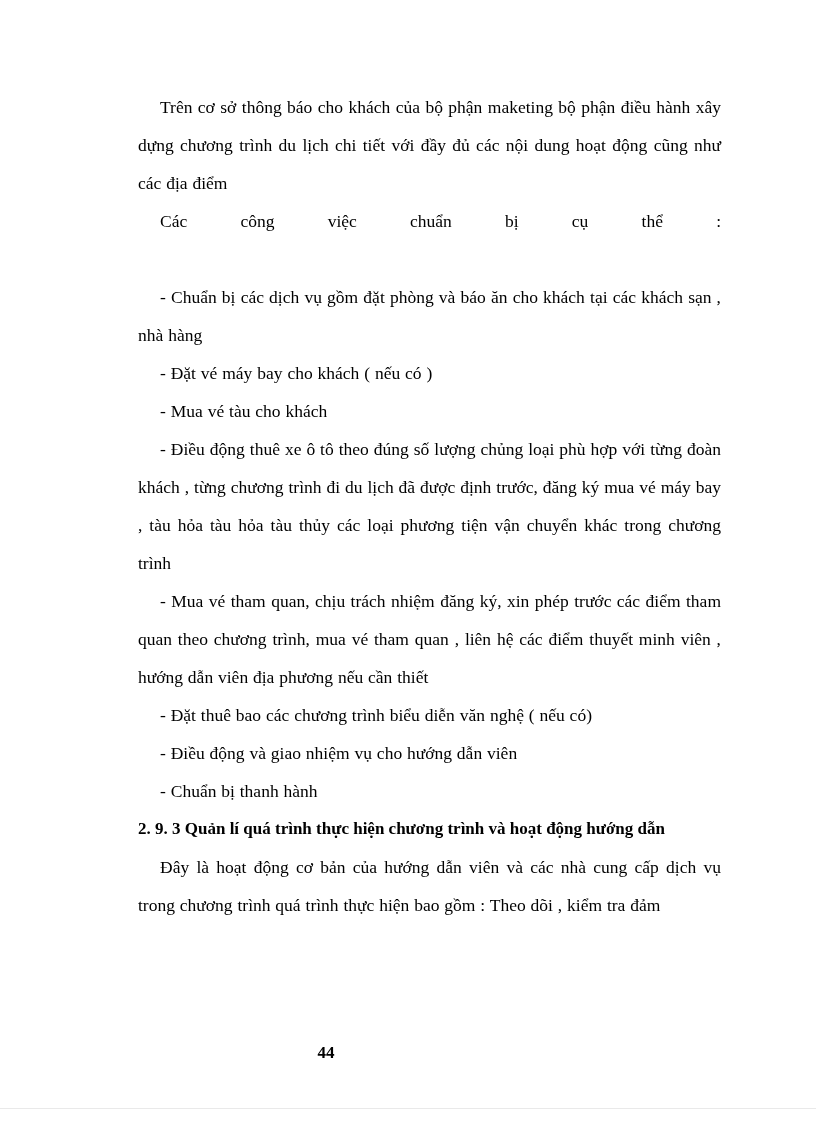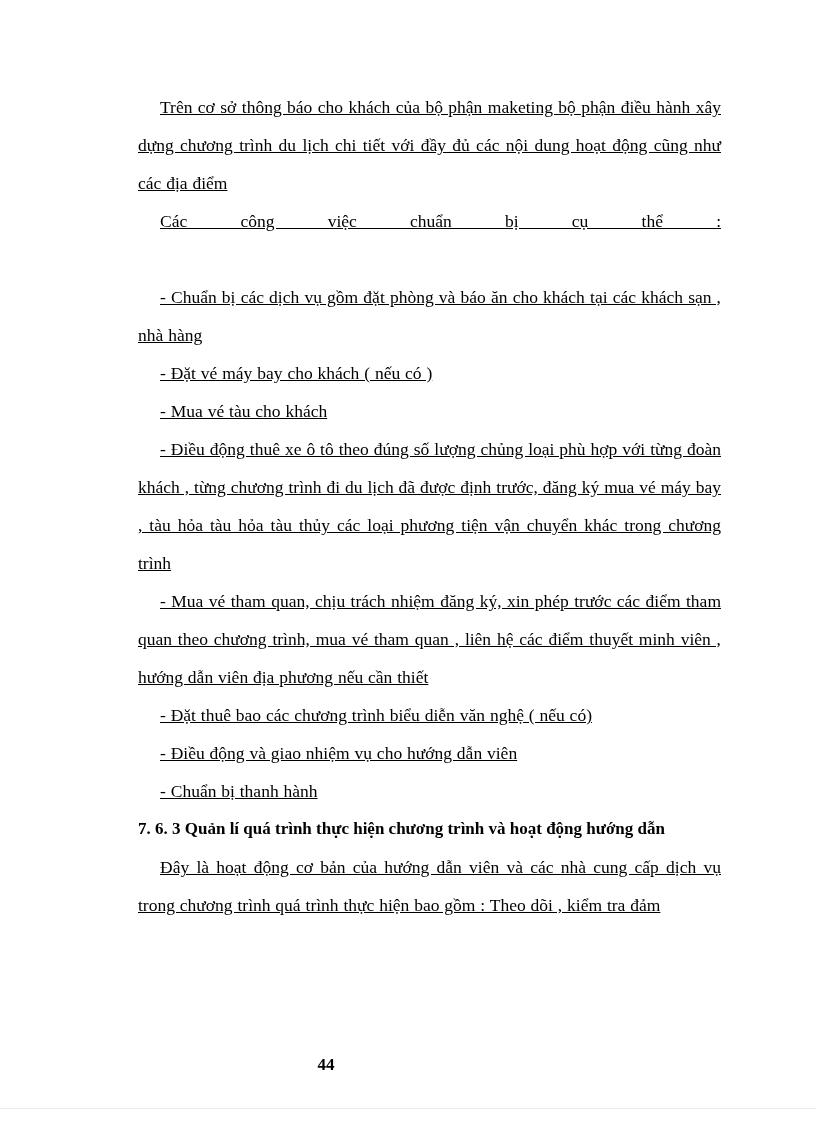--- a/index.html
+++ b/index.html
@@ -32,21 +32,20 @@
   p.para {
     margin: 0 0 0 0;
     font-size: 17.5px;
     line-height: 38px;
     text-align: justify;
     text-justify: inter-word;
     word-spacing: 0.5px;
   }
   p.para.indent {
     text-indent: 22px;
-    text-decoration: underline;
   }
   p.para.small-indent {
     text-indent: 12px;
   }
   p.para.spread {
     text-align: justify;
   }
   p.para.spread::after {
     content: "";
     display: inline-block;
@@ -62,21 +61,20 @@
   }
   .page-number {
     position: absolute;
     left: 0;
     top: 1043px;
     width: 652px;
     text-align: center;
     font-size: 17px;
     font-weight: bold;
     font-family: "Liberation Serif", "DejaVu Serif", serif;
-    margin-top: 12px;
   }
   .footer-rule {
     position: absolute;
     left: 0;
     top: 1108px;
     width: 816px;
     height: 1px;
     background: #e9e9e9;
   }
 </style>
@@ -102,21 +100,21 @@
     <p class="para indent">- Điều động thuê xe ô tô theo đúng số lượng chủng loại phù hợp với từng đoàn khách , từng chương trình đi du lịch đã được định trước, đăng ký mua vé máy bay , tàu hỏa tàu hỏa tàu thủy các loại phương tiện vận chuyển khác trong chương trình</p>
 
     <p class="para indent">- Mua vé tham quan, chịu trách nhiệm đăng ký, xin phép trước các điểm tham quan theo chương trình, mua vé tham quan , liên hệ các điểm thuyết minh viên , hướng dẫn viên địa phương nếu cần thiết</p>
 
     <p class="para indent">- Đặt thuê bao các chương trình biểu diễn văn nghệ ( nếu có)</p>
 
     <p class="para indent">- Điều động và giao nhiệm vụ cho hướng dẫn viên</p>
 
     <p class="para indent">- Chuẩn bị thanh hành</p>
 
-    <p class="heading">7. 6. 3 Quản lí quá trình thực hiện chương trình và hoạt động hướng dẫn</p>
+    <p class="heading">2. 9. 3 Quản lí quá trình thực hiện chương trình và hoạt động hướng dẫn</p>
 
     <p class="para indent">Đây là hoạt động cơ bản của hướng dẫn viên và các nhà cung cấp dịch vụ trong chương trình quá trình thực hiện bao gồm : Theo dõi , kiểm tra đảm</p>
 
   </div>
 
   <div class="page-number">44</div>
   <div class="footer-rule"></div>
 
 </div>
 

